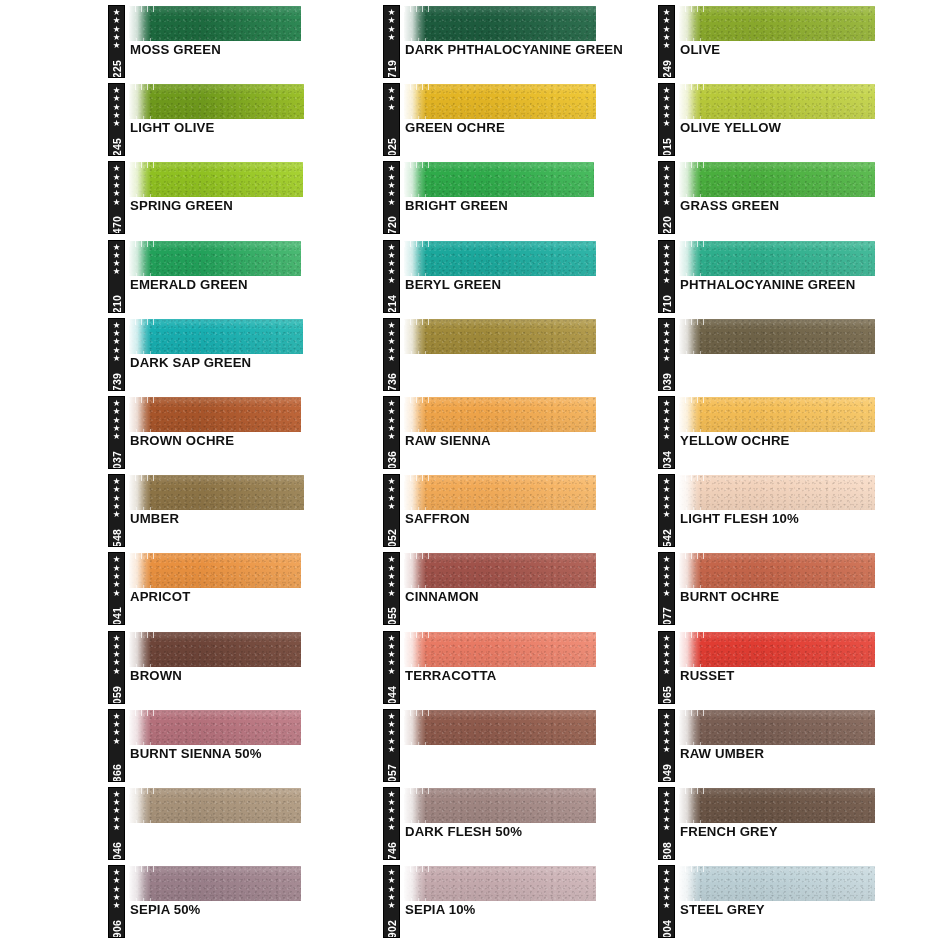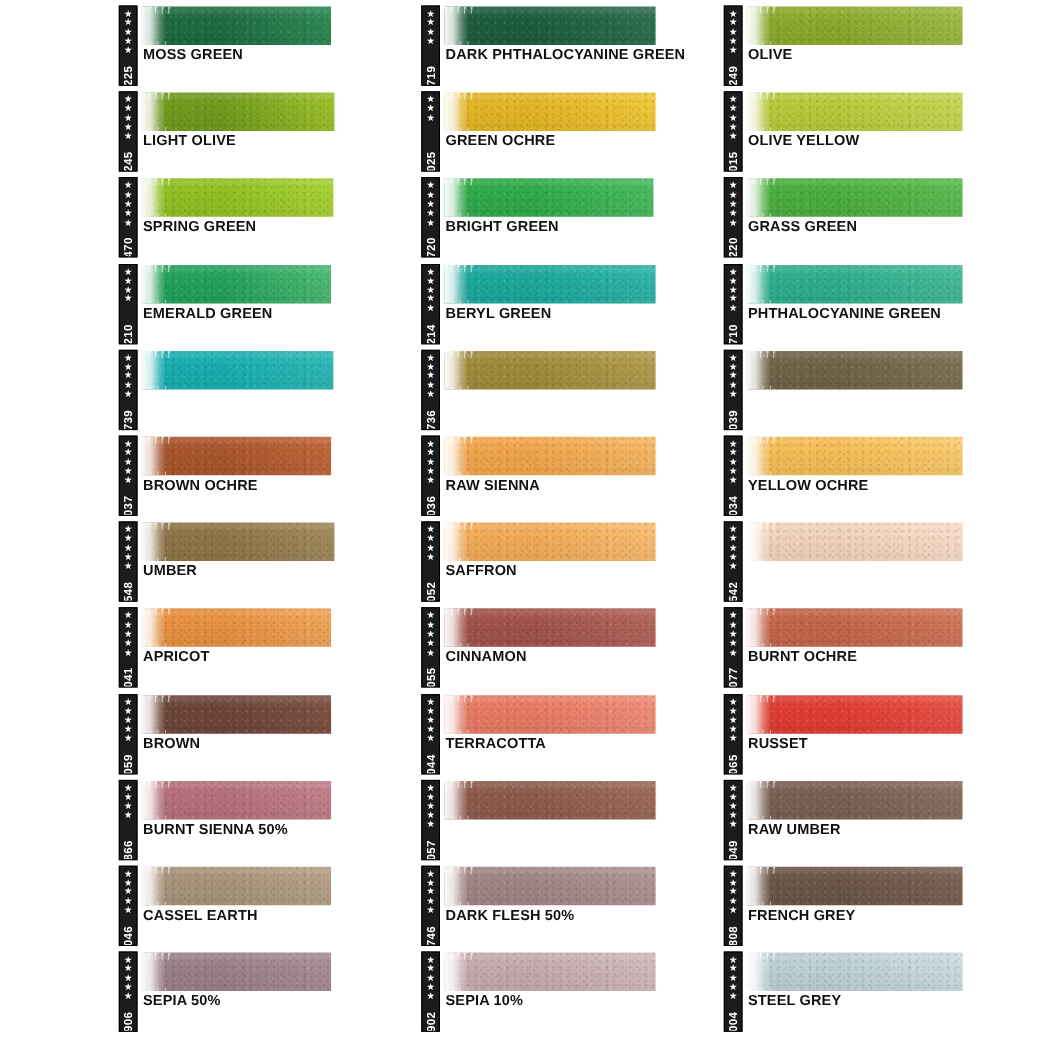--- a/index.html
+++ b/index.html
@@ -245,20 +245,21 @@
           </div>
           <div class="tabnum">739</div>
         </div>
         <div class="swatch" style="width: 174px;">
           <div class="paint" style="background: linear-gradient(92deg, rgb(24, 174, 176) 0%, rgb(24, 174, 176) 42%, rgb(45, 185, 180) 100%);"></div>
           <div class="grain"></div>
           <div class="topfade"></div>
           <div class="drybrush"></div>
           <div class="streaks"></div>
         </div>
+        <div class="label">DARK SAP GREEN</div>
       </div>
       <div class="swatch-row">
         <div class="tab">
           <div class="stars">
             <span class="star">★</span>
             <span class="star">★</span>
             <span class="star">★</span>
             <span class="star">★</span>
             <span class="star">★</span>
           </div>
@@ -363,21 +364,20 @@
           </div>
           <div class="tabnum">046</div>
         </div>
         <div class="swatch" style="width: 172px;">
           <div class="paint" style="background: linear-gradient(92deg, rgb(168, 147, 122) 0%, rgb(168, 147, 122) 42%, rgb(182, 161, 136) 100%);"></div>
           <div class="grain"></div>
           <div class="topfade"></div>
           <div class="drybrush"></div>
           <div class="streaks"></div>
         </div>
-        <div class="label">CASSEL EARTH</div>
       </div>
       <div class="swatch-row">
         <div class="tab">
           <div class="stars">
             <span class="star">★</span>
             <span class="star">★</span>
             <span class="star">★</span>
             <span class="star">★</span>
             <span class="star">★</span>
           </div>
@@ -760,20 +760,21 @@
           </div>
           <div class="tabnum">542</div>
         </div>
         <div class="swatch" style="width: 196px;">
           <div class="paint" style="background: linear-gradient(92deg, rgb(242, 210, 187) 0%, rgb(242, 210, 187) 42%, rgb(247, 220, 200) 100%);"></div>
           <div class="grain"></div>
           <div class="topfade"></div>
           <div class="drybrush"></div>
           <div class="streaks"></div>
         </div>
+        <div class="label">LIGHT FLESH 10%</div>
       </div>
       <div class="swatch-row">
         <div class="tab">
           <div class="stars">
             <span class="star">★</span>
             <span class="star">★</span>
             <span class="star">★</span>
             <span class="star">★</span>
             <span class="star">★</span>
           </div>

